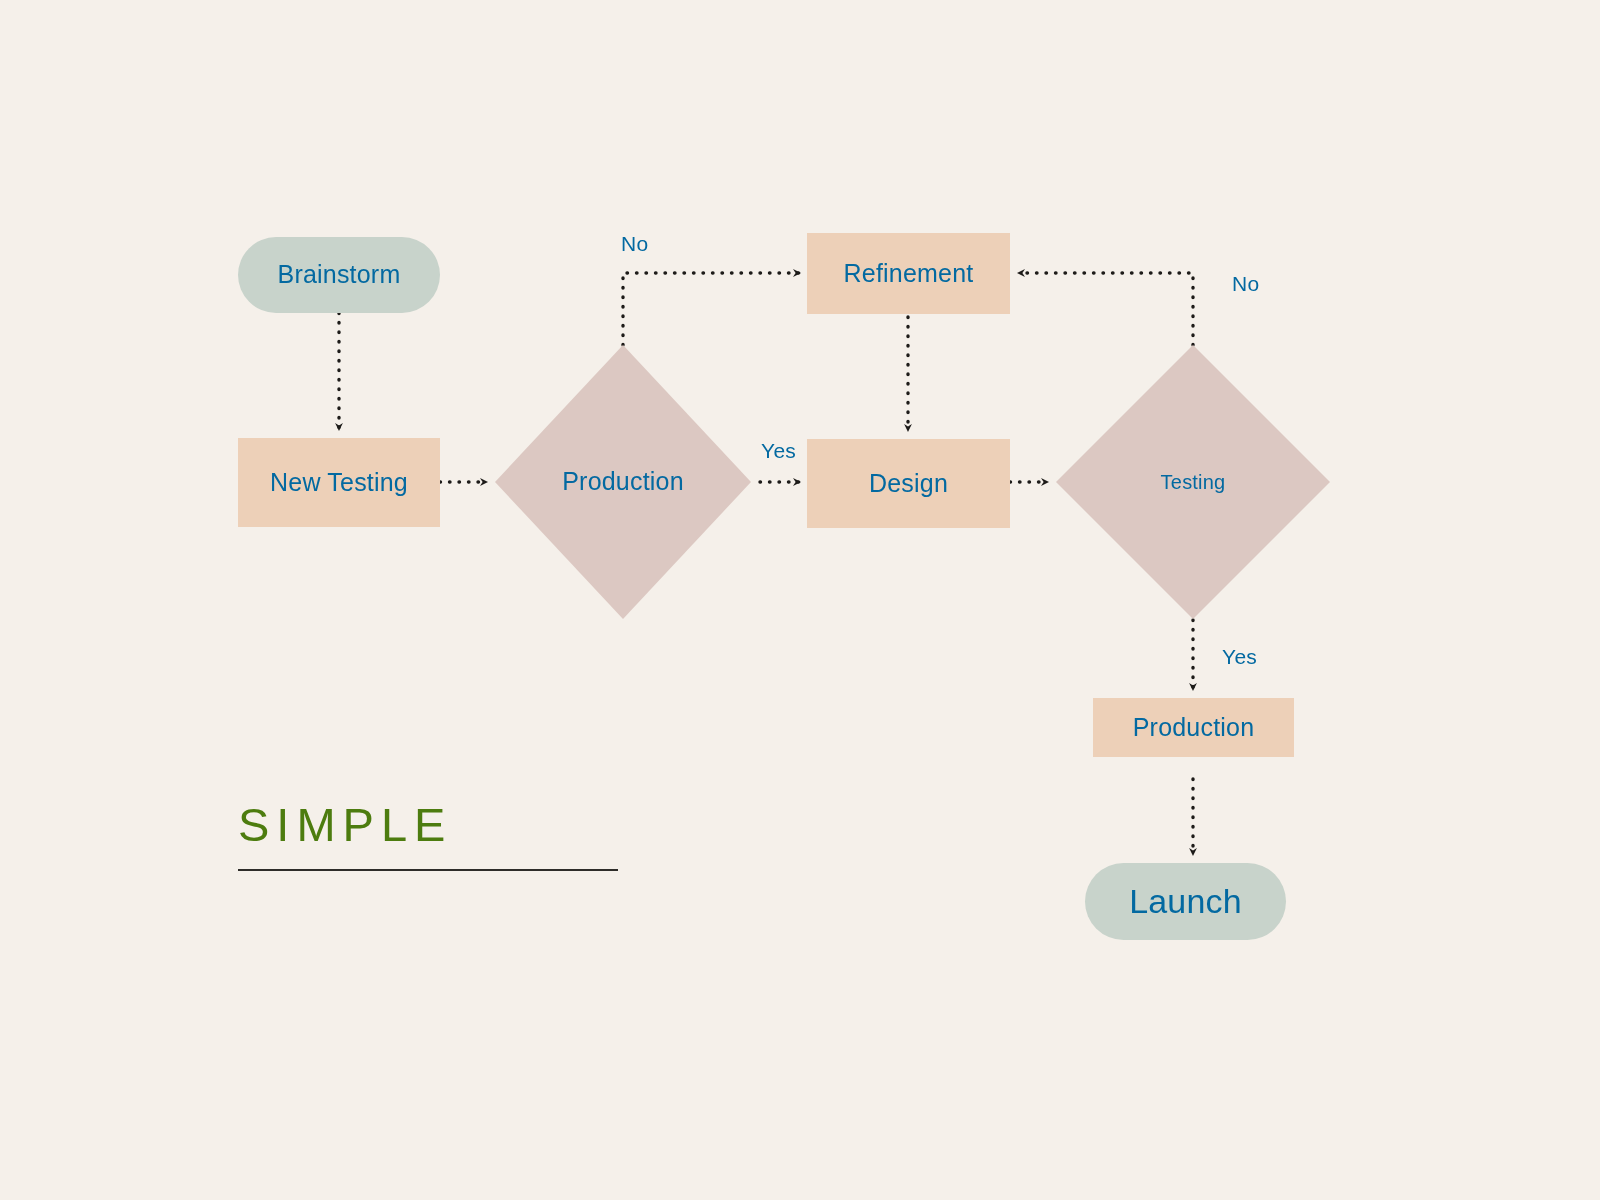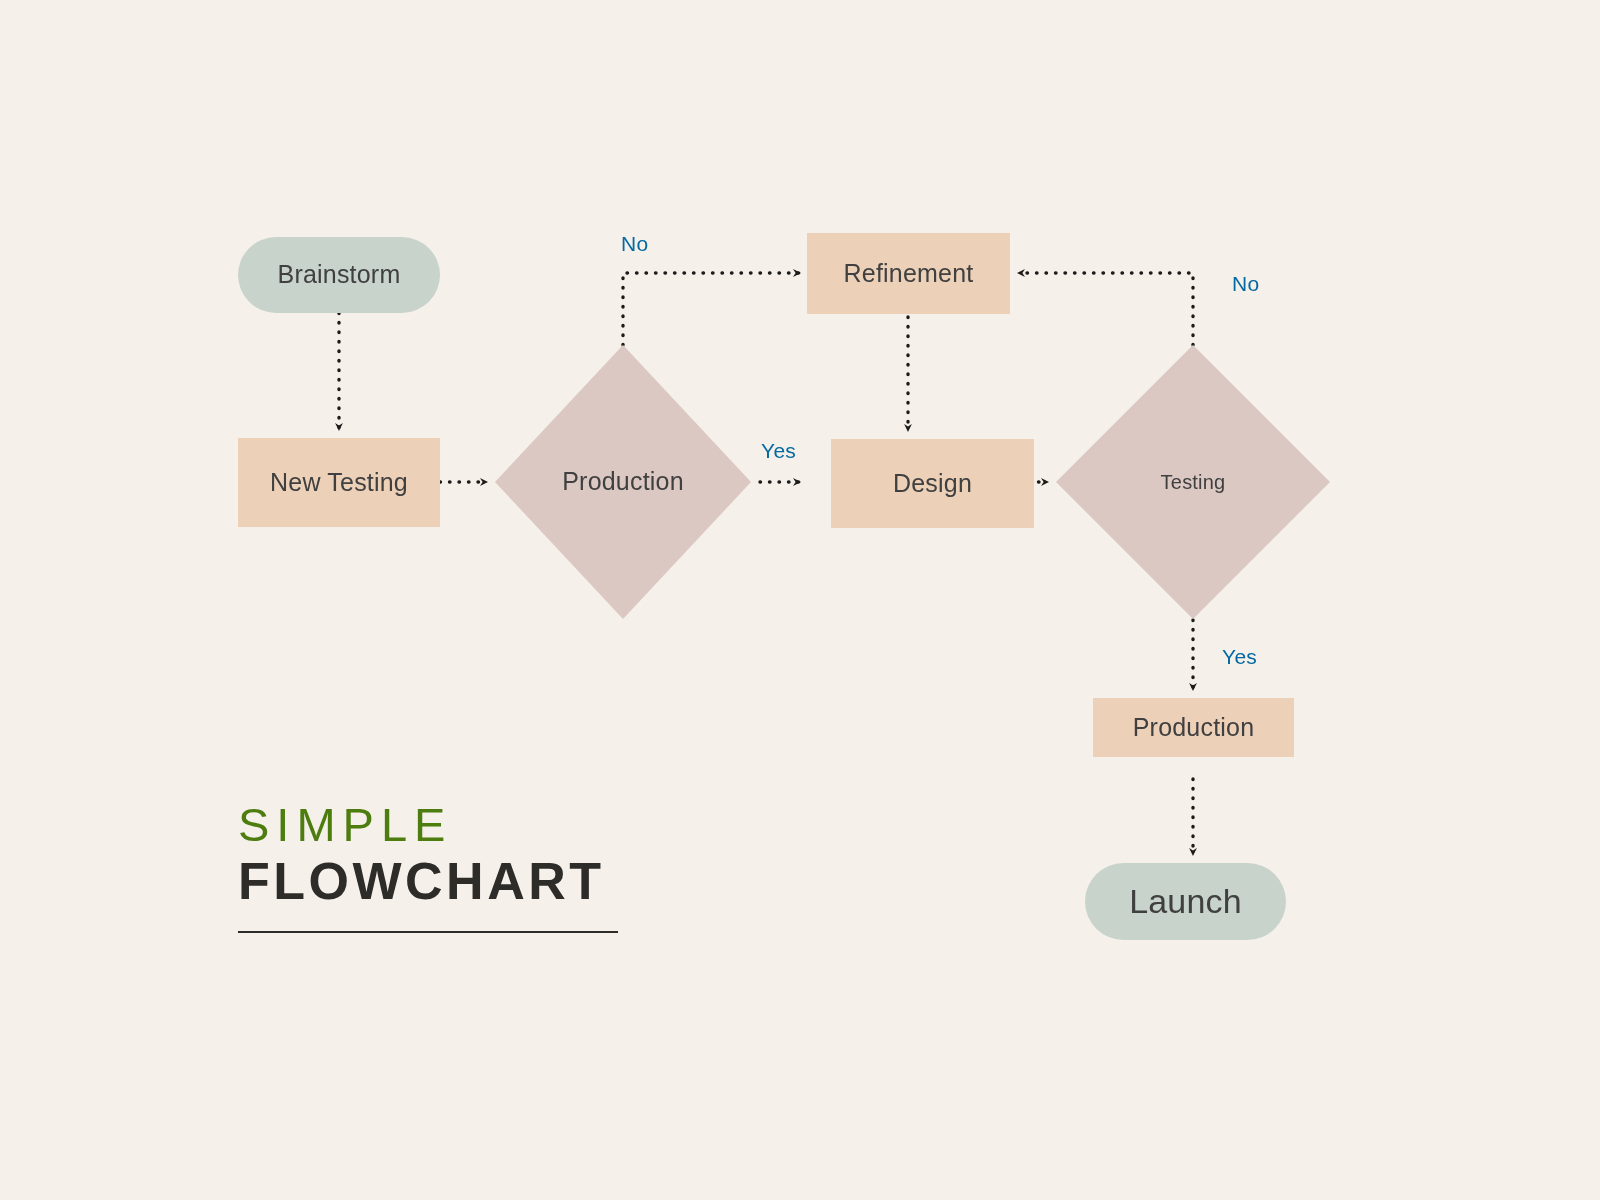--- a/index.html
+++ b/index.html
@@ -25,21 +25,21 @@
     width: 1600px;
     height: 1200px;
     pointer-events: none;
   }
   .node {
     position: absolute;
     display: flex;
     align-items: center;
     justify-content: center;
     box-sizing: border-box;
-    color: #404040;
+    color: #0369a1;
     font-weight: 400;
     letter-spacing: 0.2px;
     text-align: center;
     line-height: 1.1;
   }
   .node-rect { background: #edd0b8; }
   .node-pill { background: #c8d3cb; border-radius: 999px; }
   .node-diamond {
     background: transparent;
   }
@@ -129,21 +129,21 @@
       <div class="node node-rect" style="left: 238px; top: 438px; width: 202px; height: 89px; font-size: 25px; background: rgb(237, 208, 184);">
         <span>New Testing</span>
       </div>
       <div class="node node-diamond" style="left: 495px; top: 345px; width: 256px; height: 274px; font-size: 25px;">
         <div class="diamond-shape" style="background: rgb(220, 200, 194);"></div>
         <span class="diamond-label">Production</span>
       </div>
       <div class="node node-rect" style="left: 807px; top: 233px; width: 203px; height: 81px; font-size: 25px; background: rgb(237, 208, 184);">
         <span>Refinement</span>
       </div>
-      <div class="node node-rect" style="left: 831px; top: 439px; width: 203px; height: 89px; font-size: 25px; background: rgb(237, 208, 184);">
+      <div class="node node-rect" style="left: 807px; top: 439px; width: 203px; height: 89px; font-size: 25px; background: rgb(237, 208, 184);">
         <span>Design</span>
       </div>
       <div class="node node-diamond" style="left: 1056px; top: 345px; width: 274px; height: 274px; font-size: 20px;">
         <div class="diamond-shape" style="background: rgb(220, 200, 194);"></div>
         <span class="diamond-label">Testing</span>
       </div>
       <div class="node node-rect" style="left: 1093px; top: 698px; width: 201px; height: 59px; font-size: 25px; background: rgb(237, 208, 184);">
         <span>Production</span>
       </div>
       <div class="node node-pill" style="left: 1085px; top: 863px; width: 201px; height: 77px; font-size: 34px; background: rgb(200, 211, 203);">
@@ -152,17 +152,16 @@
     </div>
   <div id="label-layer">
       <div class="edge-label" style="left: 621px; top: 232px;">No</div>
       <div class="edge-label" style="left: 1232px; top: 272px;">No</div>
       <div class="edge-label" style="left: 761px; top: 439px;">Yes</div>
       <div class="edge-label" style="left: 1222px; top: 645px;">Yes</div>
     </div>
 
   <div id="title-block">
     <div id="title-line1">SIMPLE</div>
-    <div id="title-line2">FLOWCHART</div>
     <div id="title-rule" style="background: rgb(46, 44, 41);"></div>
   </div>
 
 </div>
 
 </body></html>

